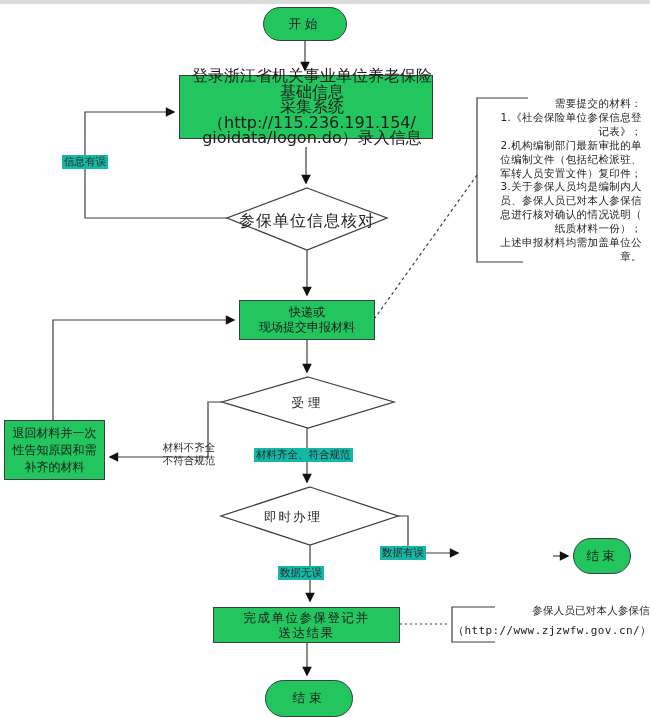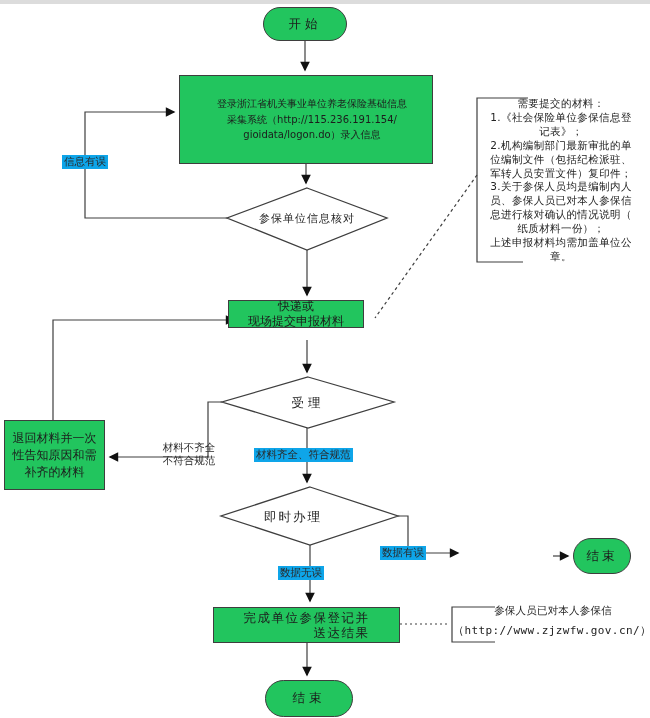--- a/index.html
+++ b/index.html
@@ -7,23 +7,23 @@
     font-family:"DejaVu Sans",sans-serif;color:#1c1c1c;overflow:hidden;}
   .top-edge{position:absolute;left:0;top:0;width:650px;height:4px;background:#dcdcdc;}
   svg.wires{position:absolute;left:0;top:0;z-index:1;}
   .node{position:absolute;z-index:2;border:1.4px solid #3e3e3e;background:#22c55e;
     display:flex;align-items:center;justify-content:center;text-align:center;
     box-sizing:border-box;}
   .oval{border-radius:19px;}
   .pre{white-space:pre-line;}
   .dlabel{position:absolute;z-index:3;text-align:center;color:#222;}
   .elabel{position:absolute;z-index:3;font-size:10.5px;color:#2a2a2a;text-align:center;}
-  .wbg{background:#0ea5e9;padding:0 2px;}
+  .wbg{background:#14b8a6;padding:0 2px;}
   .note{position:absolute;z-index:3;font-size:10.5px;line-height:13.9px;
-    color:#222;text-align:center;letter-spacing:0.4px;}
+    color:#222;text-align:right;letter-spacing:0.4px;}
   .url{font-family:"DejaVu Sans Mono",monospace;font-size:11px;letter-spacing:0.4px;}
 </style>
 </head>
 <body>
 
 <div class="canvas">
   <div class="top-edge"></div>
 
   <svg class="wires" width="650" height="718" viewBox="0 0 650 718">
     <defs>
@@ -53,52 +53,52 @@
       <polygon points="307,188 387,218 307,250 227,218"></polygon>
       <polygon points="308,377 394,402 308,428 222,402"></polygon>
       <polygon points="310,487 398,516 310,545 221,516"></polygon>
     </g>
   </svg>
 
   <div class="node oval" style="left:263px;top:7px;width:84px;height:34px;font-size:12.5px;letter-spacing:4px;">
     <span>开始</span>
   </div>
 
-  <div class="node" style="left:179px;top:75px;width:254px;height:89px;font-size:10px;line-height:15.5px;padding-left:12px;">
+  <div class="node" style="left:179px;top:75px;width:254px;height:64px;font-size:16px;line-height:15.5px;padding-left:12px;">
     <span class="pre">登录浙江省机关事业单位养老保险基础信息
 采集系统（http://115.236.191.154/
 gioidata/logon.do）录入信息</span>
   </div>
 
-  <div class="node" style="left:228px;top:300px;width:136px;height:28px;font-size:12px;line-height:15px;">
+  <div class="node" style="left:239px;top:300px;width:136px;height:40px;font-size:12px;line-height:15px;">
     <span class="pre">快递或
 现场提交申报材料</span>
   </div>
 
-  <div class="node" style="left:4px;top:420px;width:101px;height:70px;font-size:12px;line-height:17px;border-width:1.6px;">
+  <div class="node" style="left:4px;top:420px;width:101px;height:60px;font-size:12px;line-height:17px;border-width:1.6px;">
     <span class="pre">退回材料并一次
 性告知原因和需
 补齐的材料</span>
   </div>
 
 
   <div class="node oval" style="left:573px;top:538px;width:58px;height:36px;font-size:12.5px;letter-spacing:3px;">
     <span>结束</span>
   </div>
 
-  <div class="node" style="left:213px;top:607px;width:187px;height:36px;font-size:12.5px;line-height:15.5px;letter-spacing:1.5px;text-align:right;">
+  <div class="node" style="left:213px;top:607px;width:187px;height:36px;font-size:12.5px;line-height:15.5px;letter-spacing:1.5px;">
     <span class="pre">完成单位参保登记并
 送达结果</span>
   </div>
 
   <div class="node oval" style="left:265px;top:680px;width:88px;height:37px;font-size:12.5px;letter-spacing:4px;">
     <span>结束</span>
   </div>
 
-  <div class="dlabel" style="left:230px;top:211px;width:154px;font-size:11px;letter-spacing:1px;">参保单位信息核对</div>
+  <div class="dlabel" style="left:230px;top:211px;width:154px;font-size:16px;letter-spacing:1px;">参保单位信息核对</div>
   <div class="dlabel" style="left:258px;top:395px;width:100px;font-size:12.5px;letter-spacing:4px;">受理</div>
   <div class="dlabel" style="left:243px;top:509px;width:100px;font-size:12.5px;letter-spacing:2px;">即时办理</div>
 
   <div class="elabel wbg" style="left:62px;top:155px;">信息有误</div>
   <div class="elabel pre" style="left:156px;top:441px;width:66px;line-height:13px;">材料不齐全
 不符合规范</div>
   <div class="elabel wbg" style="left:254px;top:448px;">材料齐全、符合规范</div>
   <div class="elabel wbg" style="left:278px;top:566px;text-align:right;">数据无误</div>
   <div class="elabel wbg" style="left:380px;top:546px;">数据有误</div>
 

